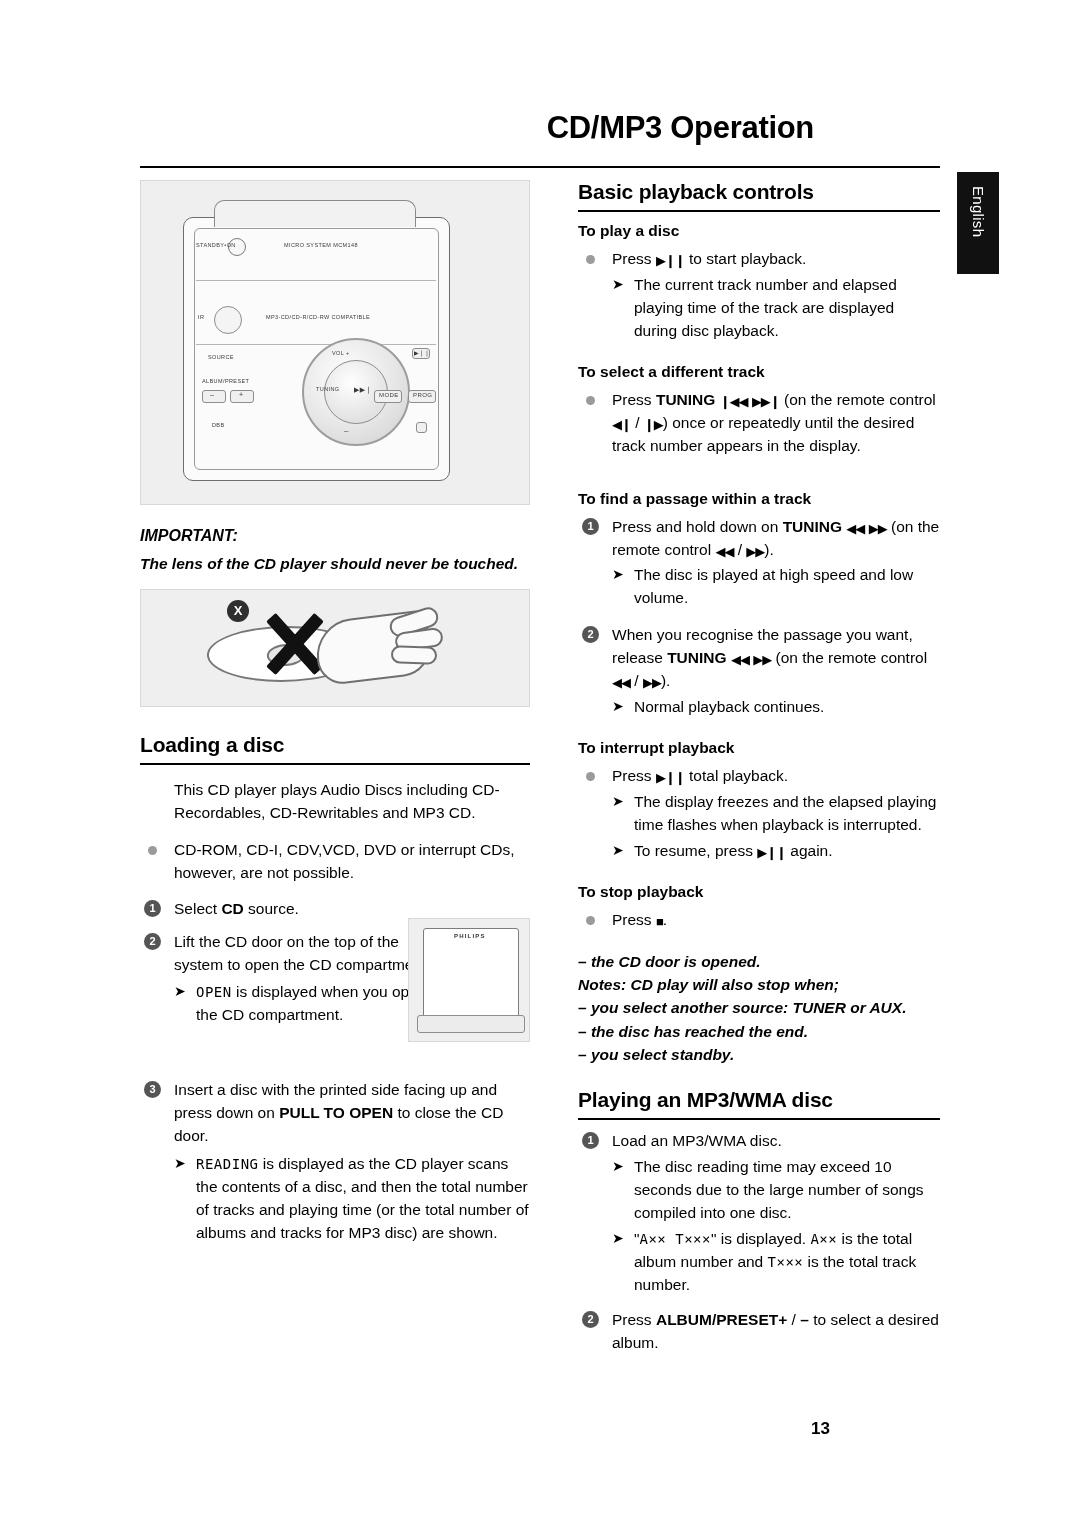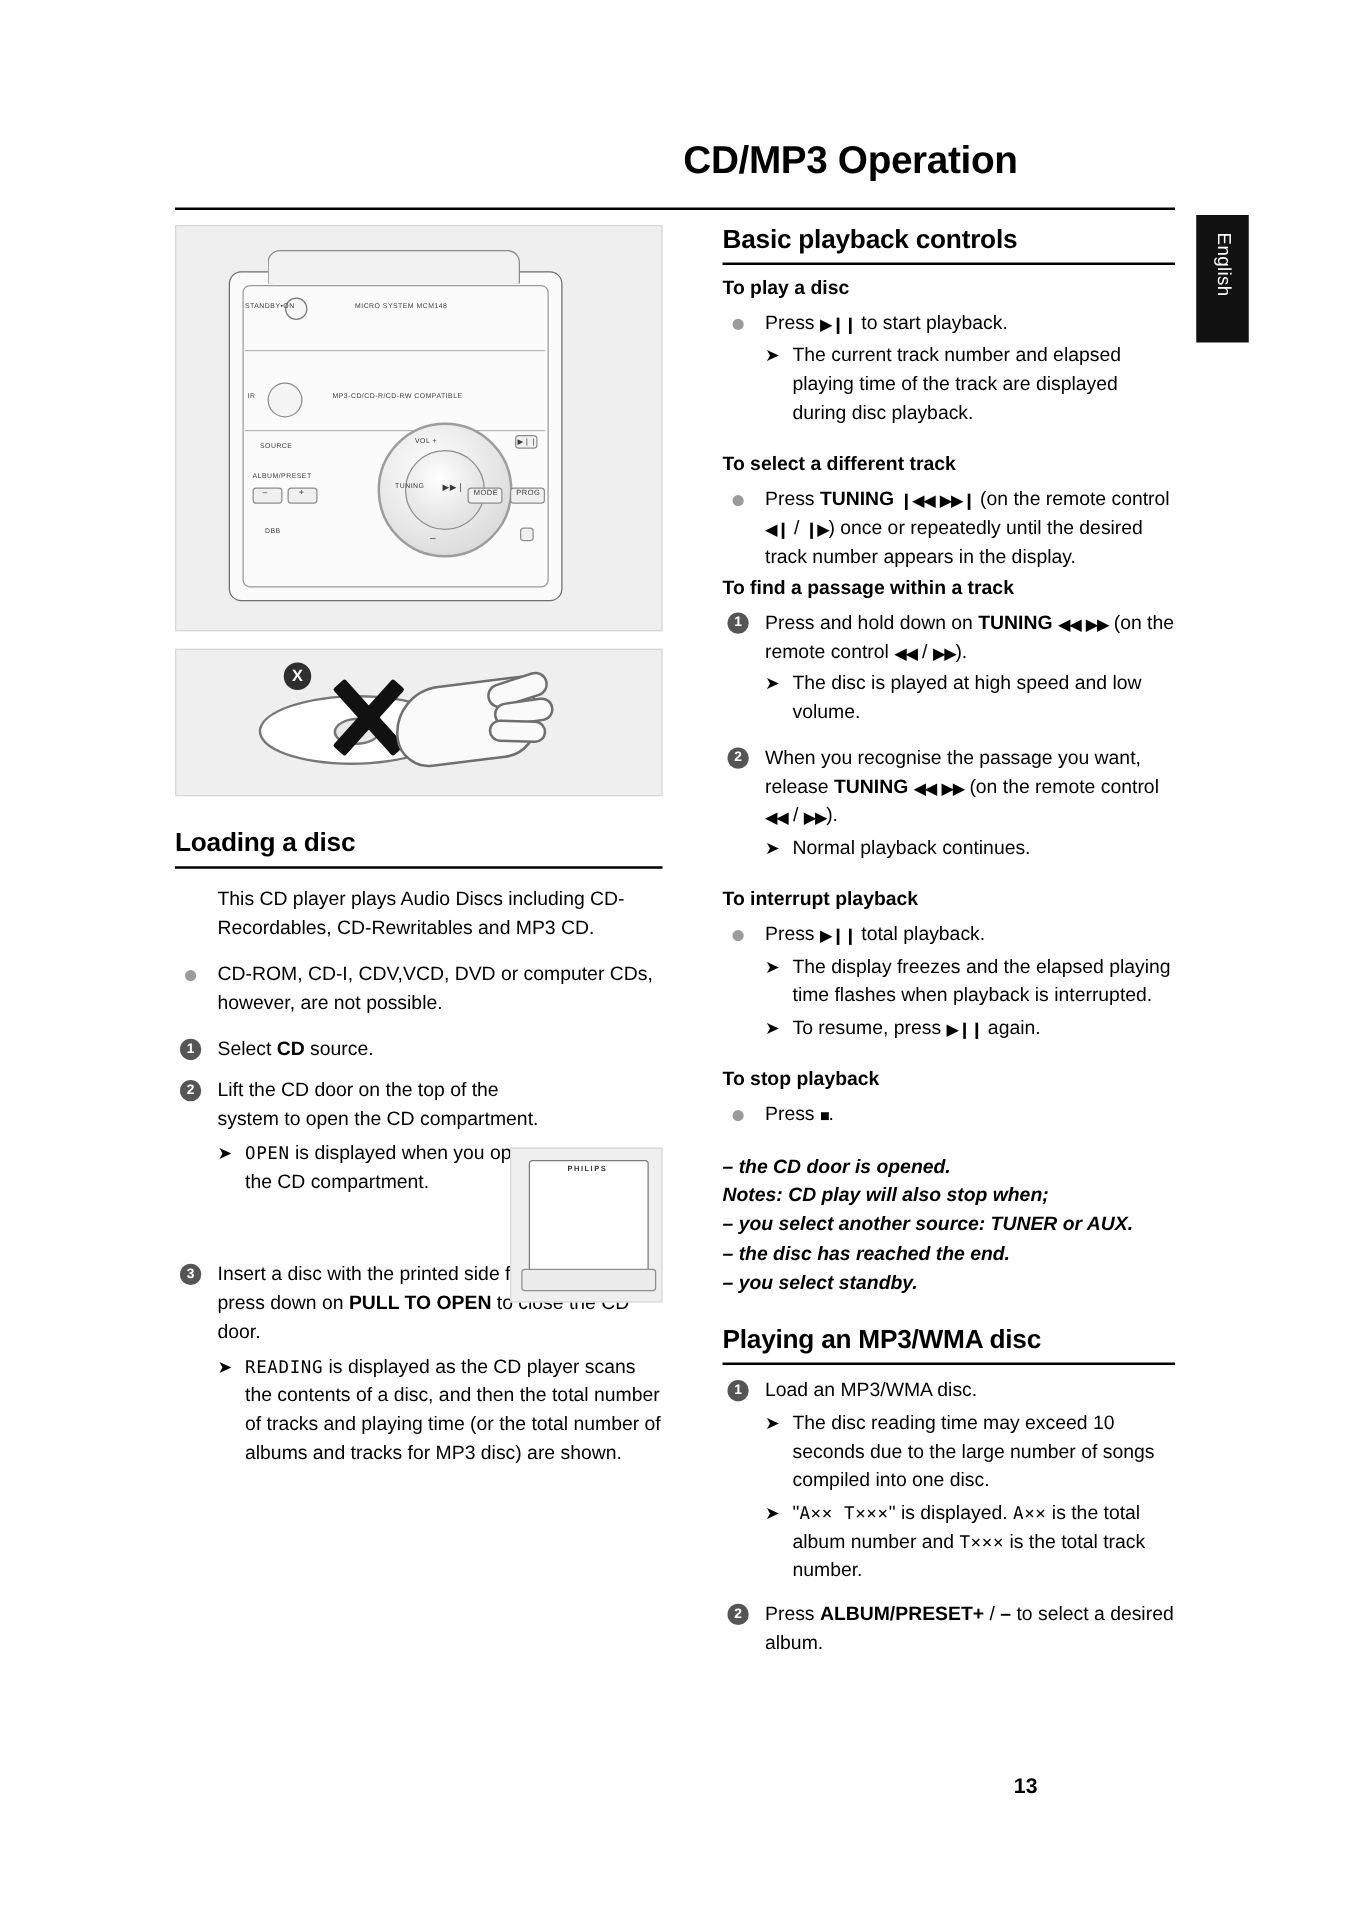--- a/index.html
+++ b/index.html
@@ -422,20 +422,24 @@
         <div class="sm-btn" style="left:228px; top:130px; width:16px; height:9px;"></div>
         <div class="tiny" style="left:230px; top:131px; font-size:6px;">▶❘❘</div>
         <div class="sm-btn" style="left:190px; top:172px; width:26px; height:11px;"></div>
         <div class="tiny" style="left:195px; top:174px; font-size:6px;">MODE</div>
         <div class="sm-btn" style="left:224px; top:172px; width:26px; height:11px;"></div>
         <div class="tiny" style="left:229px; top:174px; font-size:6px;">PROG</div>
         <div class="sm-btn" style="left:232px; top:204px; width:9px; height:9px;"></div>
       </div>
     </div>
 
+    <div style="margin-top:22px;">
+      <div class="ital bold" style="font-size:16px;">IMPORTANT:</div>
+      <div class="ital bold" style="font-size:15.5px; margin-top:8px; line-height:1.4;">The lens of the CD player should never be touched.</div>
+    </div>
 
     <div class="lens-box">
       <div class="disc">
         <div class="disc-hole"></div>
       </div>
       <div class="x-mark"></div>
       <div class="x-badge">X</div>
       <div class="hand"></div>
       <div class="finger" style="left:248px; top:22px; width:46px; height:16px; transform:rotate(-18deg);"></div>
       <div class="finger" style="left:254px; top:40px; width:44px; height:15px; transform:rotate(-8deg);"></div>
@@ -445,21 +449,21 @@
     <div style="margin-top:26px;">
       <div class="h2">Loading a disc</div>
       <div class="h2-rule"></div>
 
       <div class="indent" style="margin-top:14px;">
         <div class="txt">This CD player plays Audio Discs including CD-Recordables, CD-Rewritables and MP3 CD.</div>
       </div>
 
       <div class="row" style="margin-top:14px;">
         <span class="bullet"></span>
-        <span>CD-ROM, CD-I, CDV,VCD, DVD or computer CDs, however, are not possible.</span>
+        <span>CD-ROM, CD-I, CDV,VCD, DVD or interrupt CDs, however, are not possible.</span>
       </div>
 
       <div class="row" style="margin-top:14px;">
         <span class="num">1</span>
         <span>Select </span><b>CD</b><span> source.</span>
       </div>
 
       <div class="row" style="margin-top:10px; width:268px;">
         <span class="num">2</span>
         <span>Lift the CD door on the top of the system to open the CD compartment.</span>
@@ -504,21 +508,21 @@
 
     <div class="h3" style="margin-top:20px;">To select a different track</div>
     <div class="row">
       <span class="bullet"></span>
       <span>Press </span><b>TUNING</b>
       <span class="gl">❙◀◀</span>
       <span class="gl">▶▶❙</span>
       <span>(on the remote control </span><span class="gl">◀❙</span><span> / </span><span class="gl">❙▶</span><span>) once or repeatedly until the desired track number appears in the display.</span>
     </div>
 
-    <div class="h3" style="margin-top:4px;">To find a passage within a track</div>
+    <div class="h3" style="margin-top:32px;">To find a passage within a track</div>
     <div class="row">
       <span class="num">1</span>
       <span>Press and hold down on </span><b>TUNING</b>
       <span class="gl">◀◀</span>
       <span class="gl">▶▶</span>
       <span>(on the remote control </span><span class="gl">◀◀</span><span> / </span><span class="gl">▶▶</span><span>).</span>
       <div class="sub" style="margin-top:3px;">
         <span class="arw">➤</span>
         <span>The disc is played at high speed and low volume.</span>
       </div>

